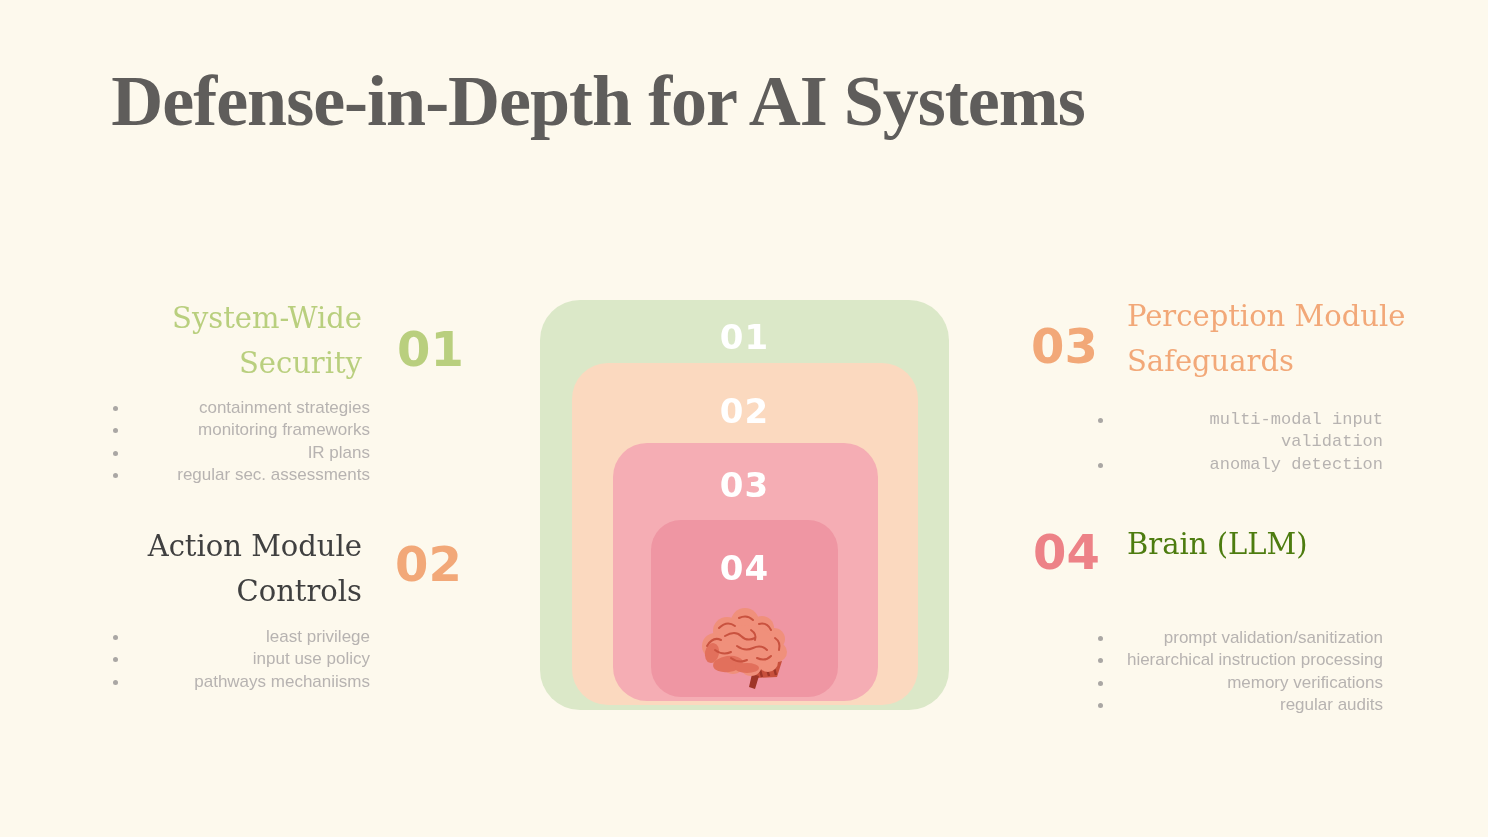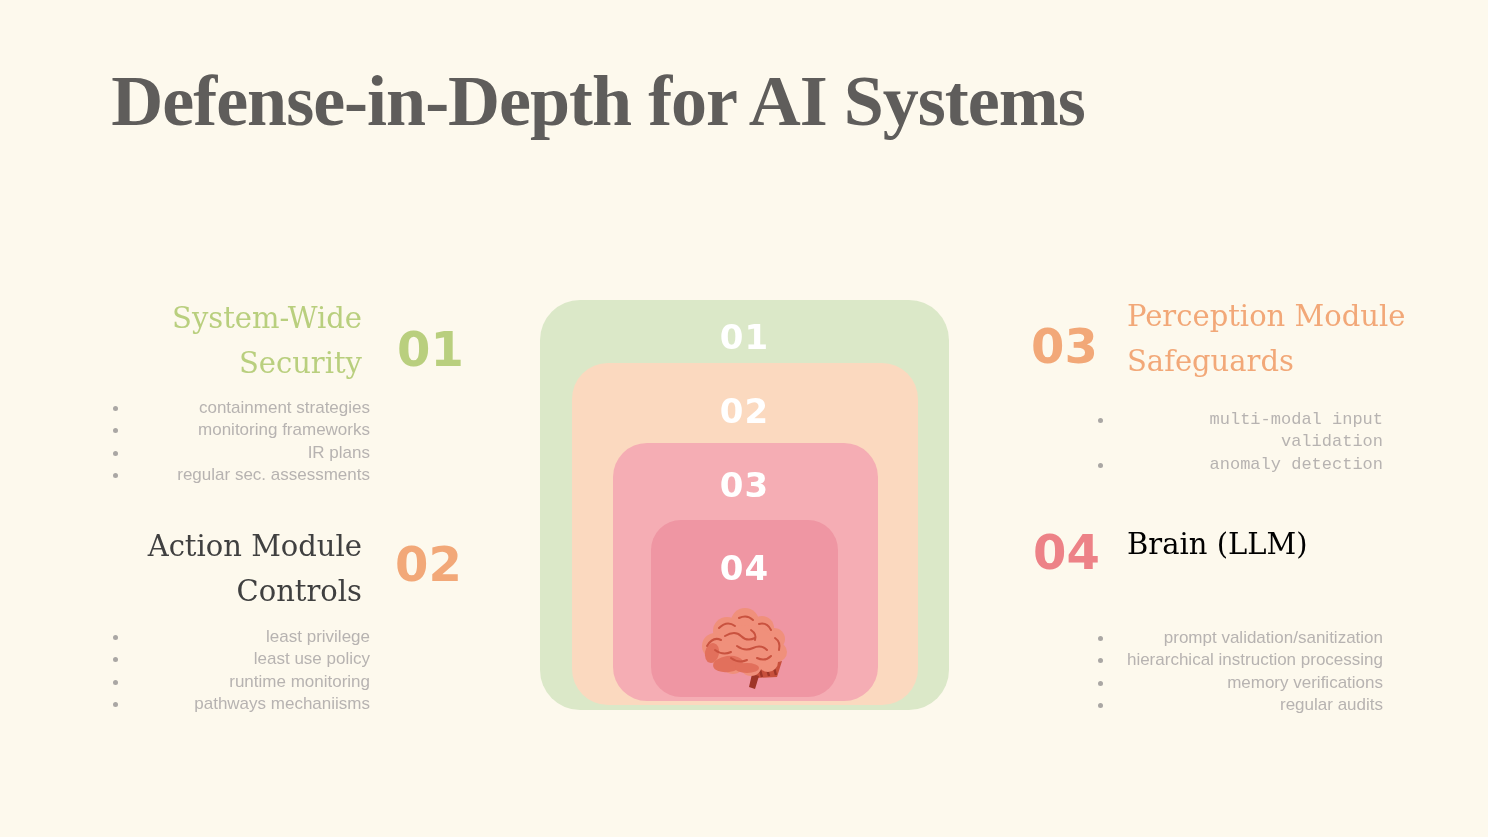--- a/index.html
+++ b/index.html
@@ -43,21 +43,21 @@
     position:absolute;
     font-family:"DejaVu Serif", serif;
     font-weight:normal;
     font-size:29px;line-height:45px;
   }
   .sec-heading.left{left:105px;width:257px;text-align:right;}
   .sec-heading.right{left:1127px;width:300px;text-align:left;}
   .h1pos{top:296px;color:#b9cf7e;}
   .h2pos{top:524px;color:#404040;}
   .h3pos{top:294px;color:#f2a878;}
-  .h4pos{top:522px;color:#000000;}
+  .h4pos{top:522px;color:#4d7c0f;}
   
   .sec-number{
     position:absolute;
     font-family:"DejaVu Sans", sans-serif;
     font-weight:bold;font-size:48px;line-height:1;
   }
   .n1pos{left:397px;top:325px;color:#b9cf7e;}
   .n2pos{left:395px;top:540px;color:#f2a878;}
   .n3pos{left:1031px;top:322px;color:#f2a878;}
   .n4pos{left:1033px;top:528px;color:#ed8287;}
@@ -171,25 +171,21 @@
       <div>Controls</div>
     </div>
     <div class="sec-number n2pos">02</div>
     <ul class="bullets leftcol b2pos">
       <li>
           <span class="dot"></span>
           <span class="txt">least privilege</span>
         </li>
       <li>
           <span class="dot"></span>
-          <span class="txt">least use policy</span>
-        </li>
-      <li>
-          <span class="dot"></span>
-          <span class="txt">runtime monitoring</span>
+          <span class="txt">input use policy</span>
         </li>
       <li>
           <span class="dot"></span>
           <span class="txt">pathways mechaniisms</span>
         </li>
     </ul>
   </div>
 
   <div>
     <div class="sec-heading right h3pos">

